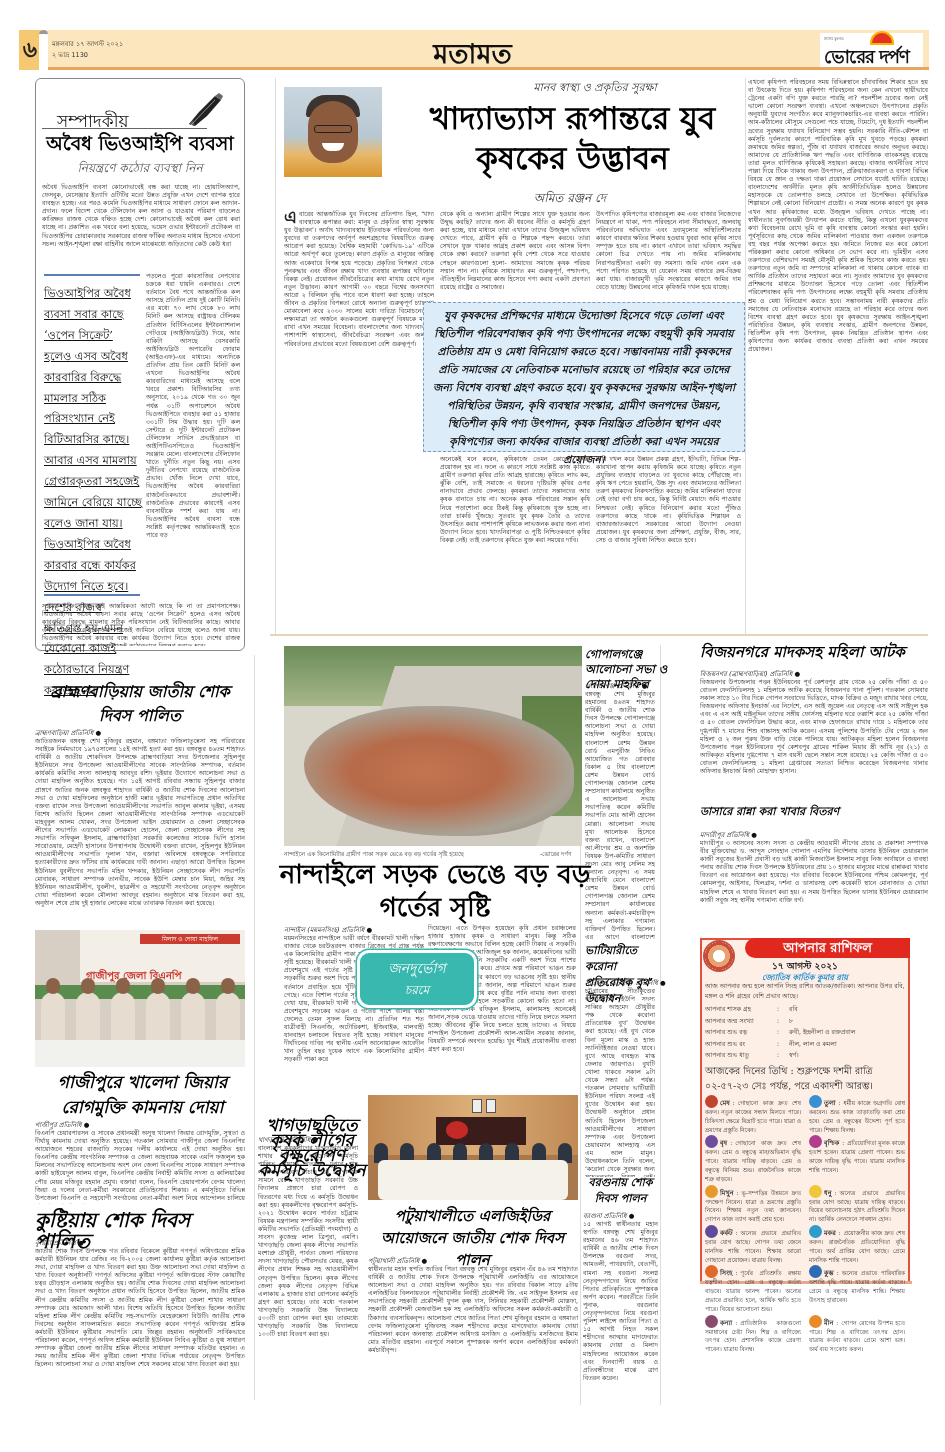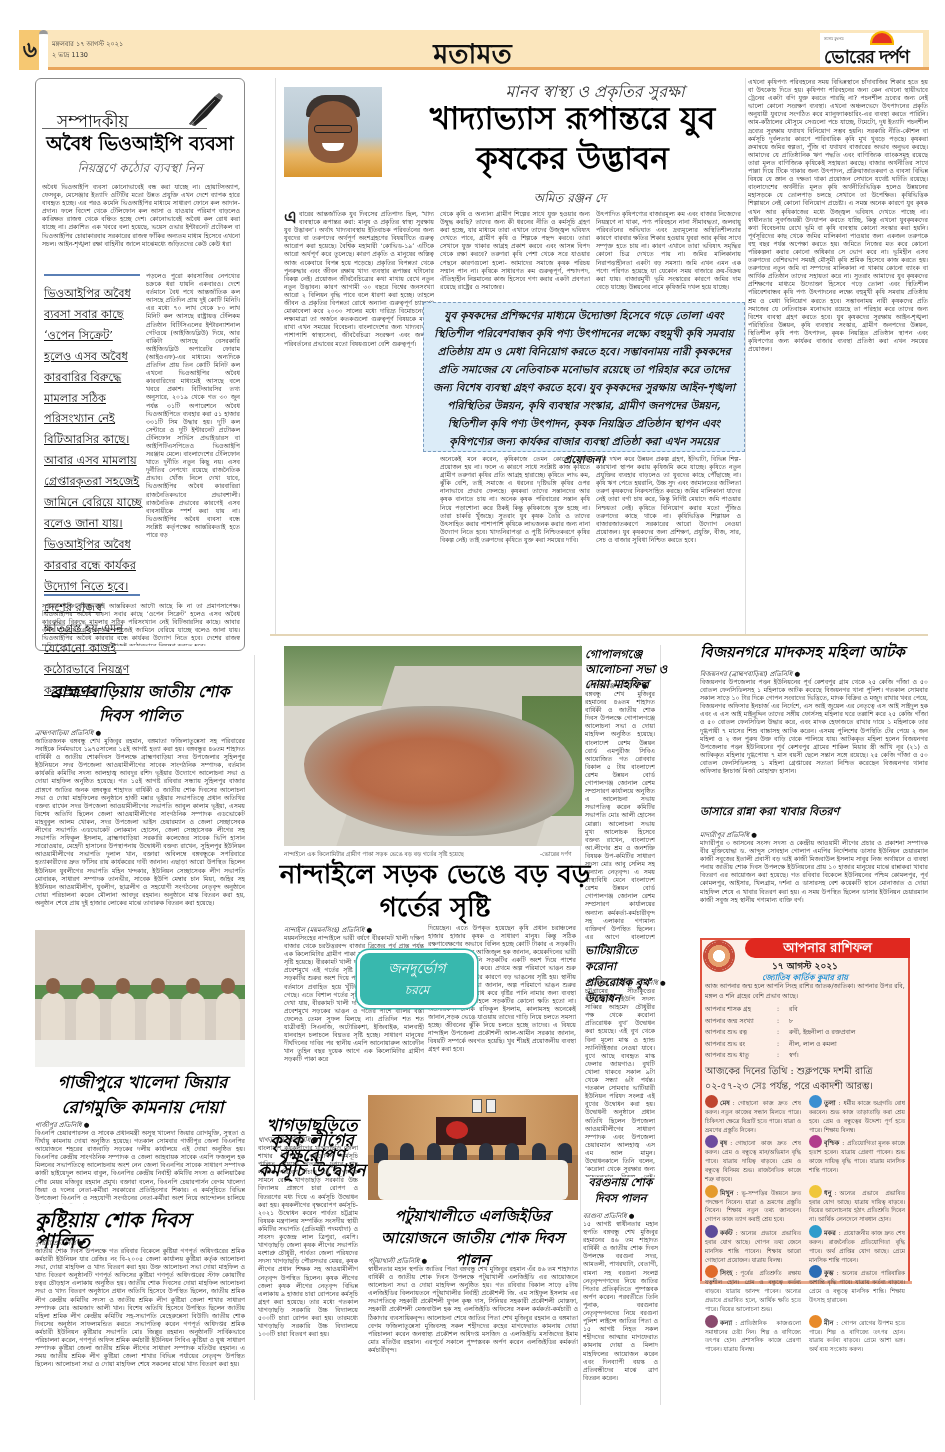--- a/index.html
+++ b/index.html
@@ -34,21 +34,21 @@
   .ed-pull-rule2 { left: 44px; top: 594px; width: 96px; height: 2px; background: #5a7fb5; }
   .ed-col2 { left: 146px; top: 272px; width: 94px; height: 330px; }
   .ed-body2 { left: 42px; top: 602px; width: 198px; height: 44px; }
 
   
   .author-photo { left: 284px; top: 87px; width: 98px; height: 90px; background: linear-gradient(180deg, #c9d6df 0%, #b8c8d2 55%, #e8b86b 75%, #d9962f 100%); overflow:hidden; }
   .author-face { position:absolute; left: 24px; top: 14px; width: 50px; height: 62px; background: #8c5a3c; border-radius: 25px 25px 22px 22px; }
   .author-hair { position:absolute; left: 22px; top: 8px; width: 54px; height: 22px; background: #3c3430; border-radius: 27px 27px 4px 4px; }
   .author-glasses { position:absolute; left: 30px; top: 38px; width: 38px; height: 8px; border: 1.5px solid #222; border-radius: 3px; }
   .author-smile { position:absolute; left: 38px; top: 56px; width: 22px; height: 8px; background: #fff; border-radius: 0 0 11px 11px; }
-  .kicker { left: 445px; top: 79px; width: 300px; font-size: 16px; font-style: italic; color: #333; text-align:center; font-family: "DejaVu Serif", serif; }
+  .kicker { left: 445px; top: 79px; width: 300px; font-size: 11px; font-style: italic; color: #333; text-align:center; font-family: "DejaVu Serif", serif; }
   .main-headline { left: 400px; top: 98px; width: 345px; font-size: 31px; line-height: 40px; }
   .author-name { left: 470px; top: 189px; width: 200px; font-size: 12px; font-style: italic; color: #333; text-align:center; font-family: "DejaVu Serif", serif; }
   .art-col1 { left: 284px; top: 210px; width: 150px; height: 420px; }
   .art-col2 { left: 440px; top: 210px; width: 150px; height: 90px; }
   .art-col3 { left: 596px; top: 210px; width: 145px; height: 90px; }
   .dropcap { float:left; font-size: 17px; line-height: 14px; margin-right: 2px; font-weight:bold; }
   .quote-box { left: 423px; top: 302px; width: 322px; height: 150px; background: #dcecf8; border: 1px dashed #7a9cc0; }
   .quote-text { left: 428px; top: 306px; width: 312px; font-size: 10.6px; line-height: 18px; font-style: italic; font-weight: bold; color: #111; text-align: center; font-family: "DejaVu Serif", serif; }
   .art-col2b { left: 440px; top: 455px; width: 150px; height: 178px; }
   .art-col3b { left: 596px; top: 455px; width: 145px; height: 178px; }
@@ -211,20 +211,24 @@
 <div class="abs quote-text">যুব কৃষকদের প্রশিক্ষণের মাধ্যমে উদ্যোক্তা হিসেবে গড়ে তোলা এবং স্থিতিশীল পরিবেশবান্ধব কৃষি পণ্য উৎপাদনের লক্ষ্যে বহুমুখী কৃষি সমবায় প্রতিষ্ঠায় শ্রম ও মেধা বিনিয়োগ করতে হবে। সম্ভাবনাময় নারী কৃষকদের প্রতি সমাজের যে নেতিবাচক মনোভাব রয়েছে তা পরিহার করে তাদের জন্য বিশেষ ব্যবস্থা গ্রহণ করতে হবে। যুব কৃষকদের সুরক্ষায় আইন-শৃঙ্খলা পরিস্থিতির উন্নয়ন, কৃষি ব্যবস্থার সংস্কার, গ্রামীণ জনপদের উন্নয়ন, স্থিতিশীল কৃষি পণ্য উৎপাদন, কৃষক নিয়ন্ত্রিত প্রতিষ্ঠান স্থাপন এবং কৃষিপণ্যের জন্য কার্যকর বাজার ব্যবস্থা প্রতিষ্ঠা করা এখন সময়ের প্রয়োজন।</div>
 <div class="abs txt art-col2b">অনেকেই মনে করেন, কৃষিকাজে তেমন কোনো মেধার প্রয়োজন হয় না। ফলে এ কারণে সাধে সংশ্লিষ্ট কাজ কৃষিতে গ্রামীণ তরুণরা কৃষির প্রতি আগ্রহ হারাচ্ছে। কৃষিতে লাভ কম, ঝুঁকি বেশি, তাই সমাজে এ ধরনের দৃষ্টিভঙ্গি কৃষির ওপর নানাভাবে প্রভাব ফেলছে। কৃষকরা তাদের সন্তানদের আর কৃষক বানাতে চায় না। অনেক কৃষক পরিবারের সন্তান কৃষি নিয়ে পড়াশোনা করে ঠিকই কিন্তু কৃষিকাজে যুক্ত হচ্ছে না। তারা চাকরি খুঁজছে। সুতরাং যুব কৃষক তৈরি ও তাদের উৎসাহিত করার পাশাপাশি কৃষিকে লাভজনক করার জন্য নানা উদ্যোগ নিতে হবে। খাদ্যনিরাপত্তা ও পুষ্টি নিশ্চিতকরণে কৃষির বিকল্প নেই। তাই তরুণদের কৃষিতে যুক্ত করা সময়ের দাবি।</div>
 <div class="abs txt art-col3b">জমি দখল করে উন্নয়ন প্রকল্প গ্রহণ, ইটভাটা, বিভিন্ন শিল্প-কারখানা স্থাপন করায় কৃষিজমি কমে যাচ্ছে। কৃষিতে নতুন প্রযুক্তির ব্যবহার বাড়লেও তা যুবদের কাছে পৌঁছাচ্ছে না। কৃষি ঋণ পেতে হয়রানি, উচ্চ সুদ এবং জামানতের জটিলতা তরুণ কৃষকদের নিরুৎসাহিত করছে। জমির মালিকানা যাদের নেই তারা বর্গা চাষ করে, কিন্তু নির্দিষ্ট মেয়াদে জমি পাওয়ার নিশ্চয়তা নেই। কৃষিতে বিনিয়োগ করার মতো পুঁজিও তরুণদের কাছে থাকে না। কৃষিভিত্তিক শিল্পায়ন ও বাজারজাতকরণে সরকারের আরো উদ্যোগ নেওয়া প্রয়োজন। যুব কৃষকদের জন্য প্রশিক্ষণ, প্রযুক্তি, বীজ, সার, সেচ ও বাজার সুবিধা নিশ্চিত করতে হবে।</div>
 <div class="abs txt art-col4">এখনো কৃষিপণ্য পরিবহনের সময় বিভিন্নস্থানে চাঁদাবাজির শিকার হতে হয় বা উৎকোচ দিতে হয়। কৃষিপণ্য পরিবহনের জন্য কেন এখনো স্থায়ীভাবে ট্রেনের একটা বগি যুক্ত করতে পারছি না? পচনশীল দ্রব্যের জন্য নেই ভালো কোনো সংরক্ষণ ব্যবস্থা। এখনো অঞ্চলভেদে উৎপাদনের প্রকৃতি অনুযায়ী যুবদের সংগঠিত করে ম্যানুফ্যাকচারিং-এর ব্যবস্থা করতে পারিনি। আম-কাঁঠালের মৌসুমে সেগুলো পচে যাচ্ছে, টমেটো, দুধ ইত্যাদি পচনশীল দ্রব্যের সুরক্ষায় যথাযথ বিনিয়োগ সম্ভব হয়নি। সরকারি নীতি-কৌশল বা কর্মসূচি দুর্বলতার কারণে পারিবারিক কৃষি মুখ থুবড়ে পড়ছে। কৃষকরা ক্রমান্বয়ে জমির স্বল্পতা, পুঁজি বা যথাযথ বাজারের অভাব অনুভব করছে। আমাদের যে প্রাতিষ্ঠানিক ঋণ পদ্ধতি এবং বাণিজ্যিক ব্যাংকসমূহ রয়েছে তারা মূলত বাণিজ্যিক কৃষিকেই সহায়তা করছে। বাজার অর্থনীতির সাথে পাল্লা দিয়ে টিকে থাকার জন্য উৎপাদন, প্রক্রিয়াজাতকরণ ও ব্যবসা বিভিন্ন বিষয়ে যে জ্ঞান ও দক্ষতা থাকা প্রয়োজন সেখানে যথেষ্ট ঘাটতি রয়েছে। বাংলাদেশের অর্থনীতি মূলত কৃষি অর্থনীতিভিত্তিক হলেও উন্নয়নের মহাসড়কে যে তোলপাড় চলছে সেখানে তা উপেক্ষিত। কৃষিভিত্তিক শিল্পায়নে নেই কোনো বিনিয়োগ প্রচেষ্টা। এ সমস্ত অনেক কারণে যুব কৃষক এখন আর কৃষিকাজের মধ্যে উজ্জ্বল ভবিষ্যৎ দেখতে পাচ্ছে না। স্বাধীনতার সুবর্ণজয়ন্তী উদযাপন করতে যাচ্ছি, কিন্তু এখনো যুবকৃষকদের কথা বিবেচনায় রেখে ভূমি বা কৃষি ব্যবস্থায় কোনো সংস্কার করা হয়নি। পূর্বসূরিদের কাছ থেকে জমির মালিকানা পাওয়ার জন্য একজন তরুণকে বহু বছর পর্যন্ত অপেক্ষা করতে হয়। জমিতে নিজের মত করে কোনো পরিকল্পনা করার কোনো অধিকার সে ভোগ করে না। ভূমিহীন এসব তরুণদের বেশিরভাগ সময়ই মৌসুমী কৃষি শ্রমিক হিসেবে কাজ করতে হয়। তরুণদের নতুন জমি বা সম্পদের মালিকানা না থাকায় কোনো ব্যাংক বা আর্থিক প্রতিষ্ঠান তাদের সহায়তা করে না। সুতরাং আমাদের যুব কৃষকদের প্রশিক্ষণের মাধ্যমে উদ্যোক্তা হিসেবে গড়ে তোলা এবং স্থিতিশীল পরিবেশবান্ধব কৃষি পণ্য উৎপাদনের লক্ষ্যে বহুমুখী কৃষি সমবায় প্রতিষ্ঠায় শ্রম ও মেধা বিনিয়োগ করতে হবে। সম্ভাবনাময় নারী কৃষকদের প্রতি সমাজের যে নেতিবাচক মনোভাব রয়েছে তা পরিহার করে তাদের জন্য বিশেষ ব্যবস্থা গ্রহণ করতে হবে। যুব কৃষকদের সুরক্ষায় আইন-শৃঙ্খলা পরিস্থিতির উন্নয়ন, কৃষি ব্যবস্থার সংস্কার, গ্রামীণ জনপদের উন্নয়ন, স্থিতিশীল কৃষি পণ্য উৎপাদন, কৃষক নিয়ন্ত্রিত প্রতিষ্ঠান স্থাপন এবং কৃষিপণ্যের জন্য কার্যকর বাজার ব্যবস্থা প্রতিষ্ঠা করা এখন সময়ের প্রয়োজন।</div>
 
 <div class="abs head bb-headline">ব্রাহ্মণবাড়িয়ায় জাতীয় শোক দিবস পালিত</div>
 <div class="abs byline bb-byline">ব্রাহ্মণবাড়িয়া প্রতিনিধি ●</div>
 <div class="abs txt bb-body">জাতিরজনক বঙ্গবন্ধু শেখ মুজিবুর রহমান, বঙ্গমাতা ফজিলাতুন্নেসা সহ পরিবারের সবাইকে নির্মমভাবে ১৯৭৫সালের ১৫ই আগষ্ট হত্যা করা হয়। বঙ্গবন্ধুর ৪৬তম শাহাদত বার্ষিকী ও জাতীয় শোকদিবস উপলক্ষে ব্রাহ্মণবাড়িয়া সদর উপজেলার সুহিলপুর ইউনিয়নে সদর উপজেলা আওয়ামীলীগের সাবেক সাংগঠনিক সম্পাদক, বর্তমান কার্যকরি কমিটির সদস্য আলহাজ্ব আবদুর রশিদ ভূইয়ার উদ্যোগে আলোচনা সভা ও দোয়া মাহফিল অনুষ্ঠিত হয়েছে। গত ১৫ই আগষ্ট রবিবার সন্ধ্যায় সুহিলপুর বাজার প্রাঙ্গণে জাতির জনক বঙ্গবন্ধুর শাহাদত বার্ষিকী ও জাতীয় শোক দিবসের আলোচনা সভা ও দোয়া মাহফিলের অনুষ্ঠানে হাজী মন্নার ভূইয়ার সভাপতিত্বে প্রধান অতিথির বক্তব্য রাখেন সদর উপজেলা আওয়ামীলীগের সভাপতি আবুল কালাম ভূইয়া, এসময় বিশেষ অতিথি ছিলেন জেলা আওয়ামীলীগের সাংগঠনিক সম্পাদক এডভোকেট মাহবুবুল আলম খোকন, সদর উপজেলা ভাইস চেয়ারম্যান ও জেলা সেচ্ছাসেবক লীগের সভাপতি এডভোকেট লোকমান হোসেন, জেলা সেচ্ছাসেবক লীগের সহ সভাপতি সফিকুল ইসলাম, ব্রাহ্মণবাড়িয়া সরকারি কলেজের সাবেক ভিপি হাসান সারোওয়ার, মেহেদী হাসানের উপস্থাপনায় উদ্বোধনী বক্তব্য রাখেন, সুহিলপুর ইউনিয়ন আওয়ামীলীগের সভাপতি দুলাল খান, বক্তারা অবিলম্বে বঙ্গবন্ধুকে সপরিবারে হত্যাকারীদের দ্রুত ফাঁসির রায় কার্যকরের দাবী জানান। এছাড়া আরো উপস্থিত ছিলেন ইউনিয়ন যুবলীগের সভাপতি মহিন খন্দকার, ইউনিয়ন সেচ্ছাসেবক লীগ সভাপতি মোবারক, সাধারণ সম্পাদক তানভীর, সাবেক ইউপি মেম্বার চান মিয়া, জহির সহ ইউনিয়ন আওয়ামীলীগ, যুবলীগ, ছাত্রলীগ ও সহযোগী সংগঠনের নেতৃবৃন্দ অনুষ্ঠানে দোয়া পরিচালনা করেন মৌলানা আবদুর রহমান। অনুষ্ঠানে মাস্ক বিতরন করা হয়, অনুষ্ঠান শেষে প্রায় দুই হাজার লোকের মাঝে তাবারুক বিতরন করা হয়েছে।</div>
 
 <div class="abs gz-photo">
+  <div class="gz-banner">
+    <div class="gz-banner-red">মিলাদ ও দোয়া মাহফিল</div>
+    <div class="gz-banner-txt">গাজীপুর জেলা বিএনপি</div>
+  </div>
   <div class="gz-green"></div>
   <div class="gz-people">
     <div class="gz-person"></div>
     <div class="gz-person"></div>
     <div class="gz-person"></div>
     <div class="gz-person"></div>
     <div class="gz-person"></div>
     <div class="gz-person"></div>
   </div>
   <div class="gz-table"></div>

